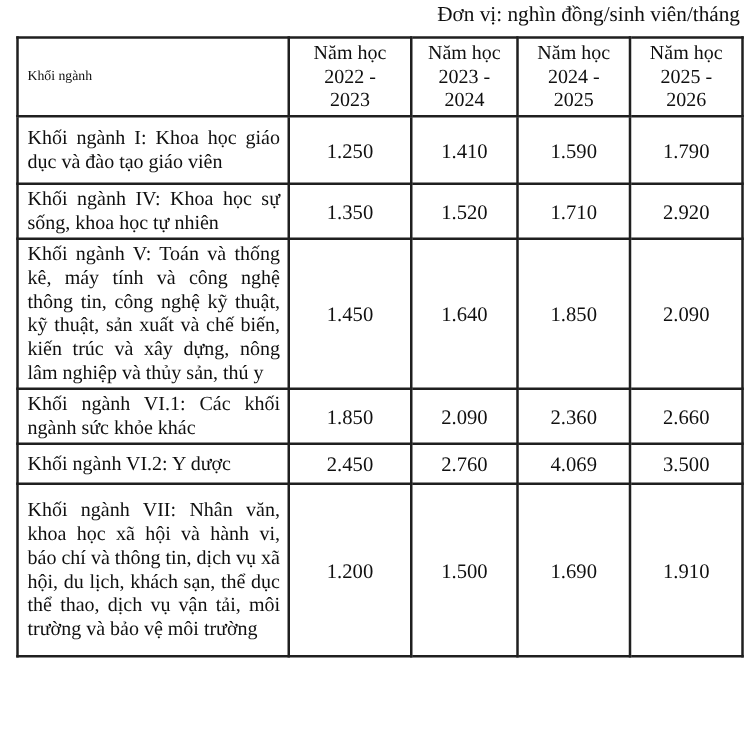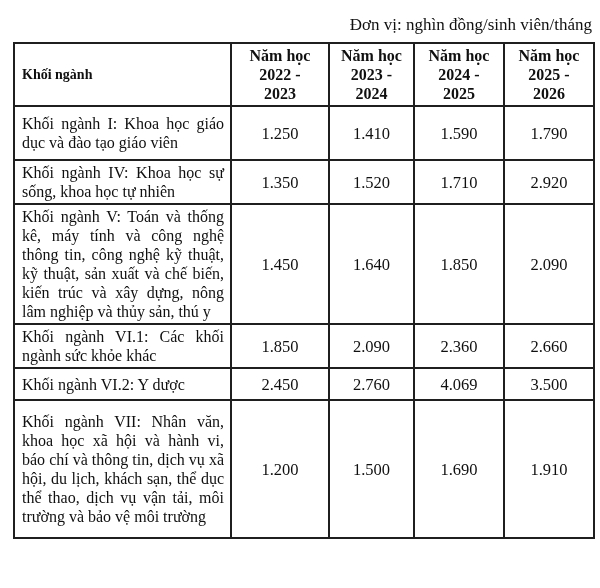--- a/index.html
+++ b/index.html
@@ -5,40 +5,40 @@
   :root { --border:#1f1f1f; --text:#101010; --background:#ffffff; }
   * { box-sizing: border-box; }
   html,body { margin:0; padding:0; }
   body {
     width:600px; height:588px; overflow:hidden;
     background:var(--background);
     color:var(--text);
     font-family:"Liberation Serif","DejaVu Serif",serif;
   }
   .caption {
-    margin:15px 8px 7px 0;
+    margin:2px 8px 7px 0;
     text-align:right;
     font-size:17px;
     line-height:20px;
   }
   table.fee-table {
     margin-left:13px;
     width:580px;
     border-collapse:collapse;
     table-layout:fixed;
   }
   .fee-table th, .fee-table td {
     border:2px solid var(--border);
     font-size:16px;
     line-height:19px;
     vertical-align:middle;
     overflow:hidden;
   }
-  .fee-table th { font-weight:bold; padding:2px 4px; }
-  th.field-h { text-align:left; padding-left:7px; font-size:14px; }
+  .fee-table th { font-weight:normal; padding:2px 4px; }
+  th.field-h { text-align:left; padding-left:7px; font-size:11px; }
   th.year-h  { text-align:center; white-space:pre-line; }
   td.field {
     text-align:justify;
     padding:2px 6px 2px 7px;
     font-size:16px;
   }
   td.val {
     text-align:center;
     font-size:16.5px;
     padding:0 2px;

